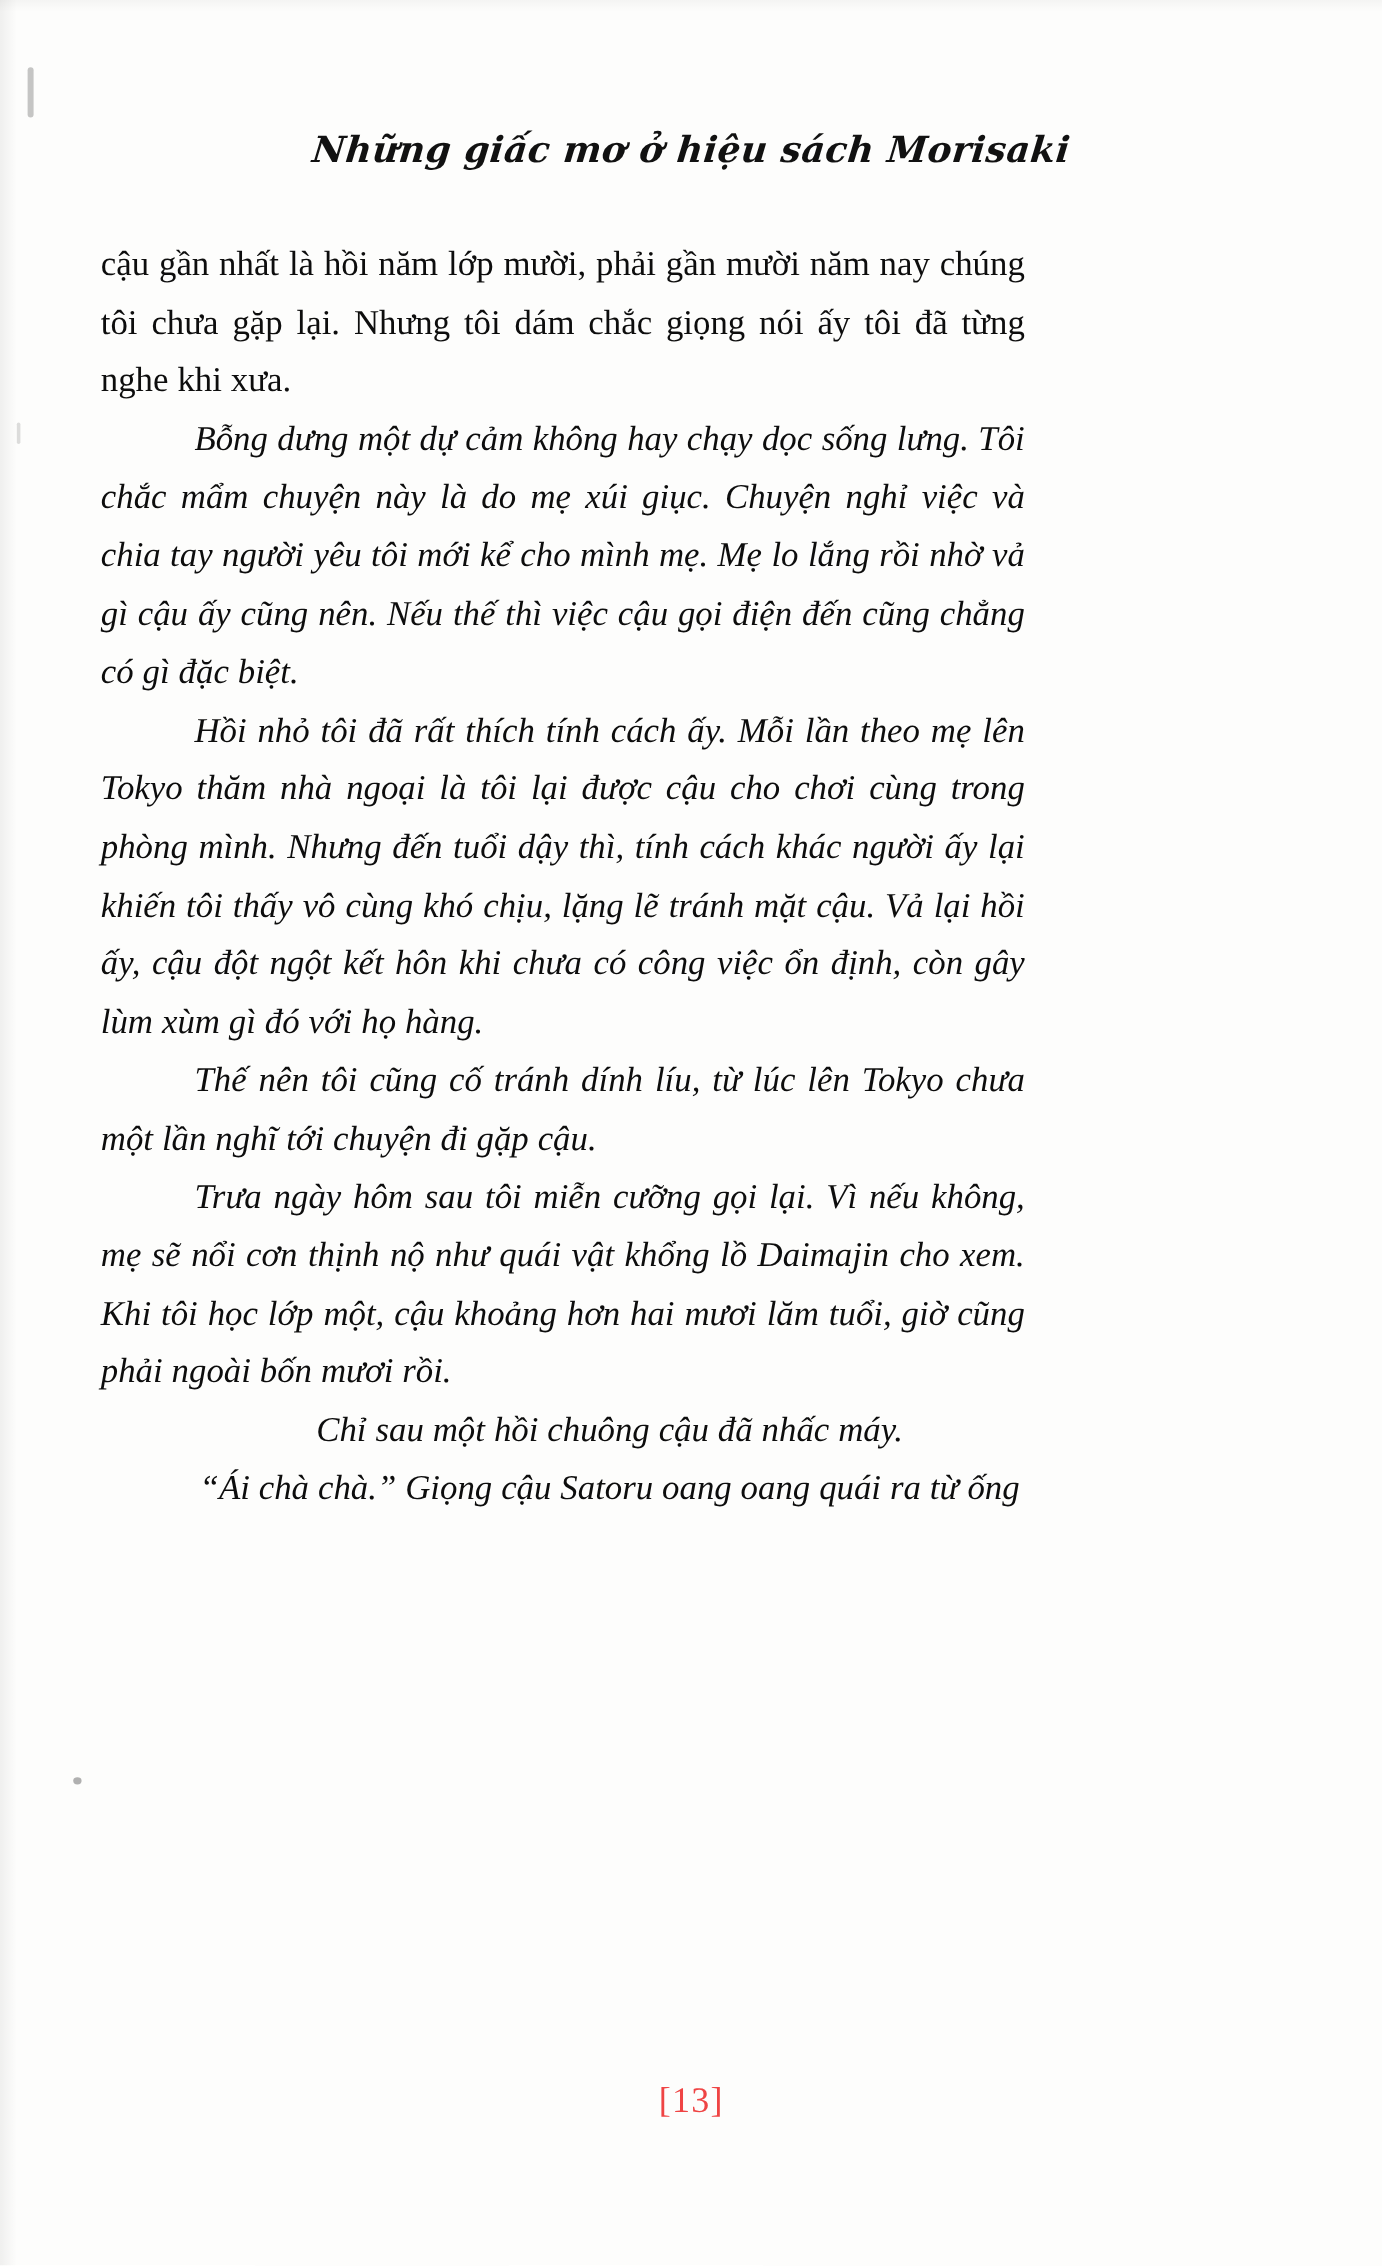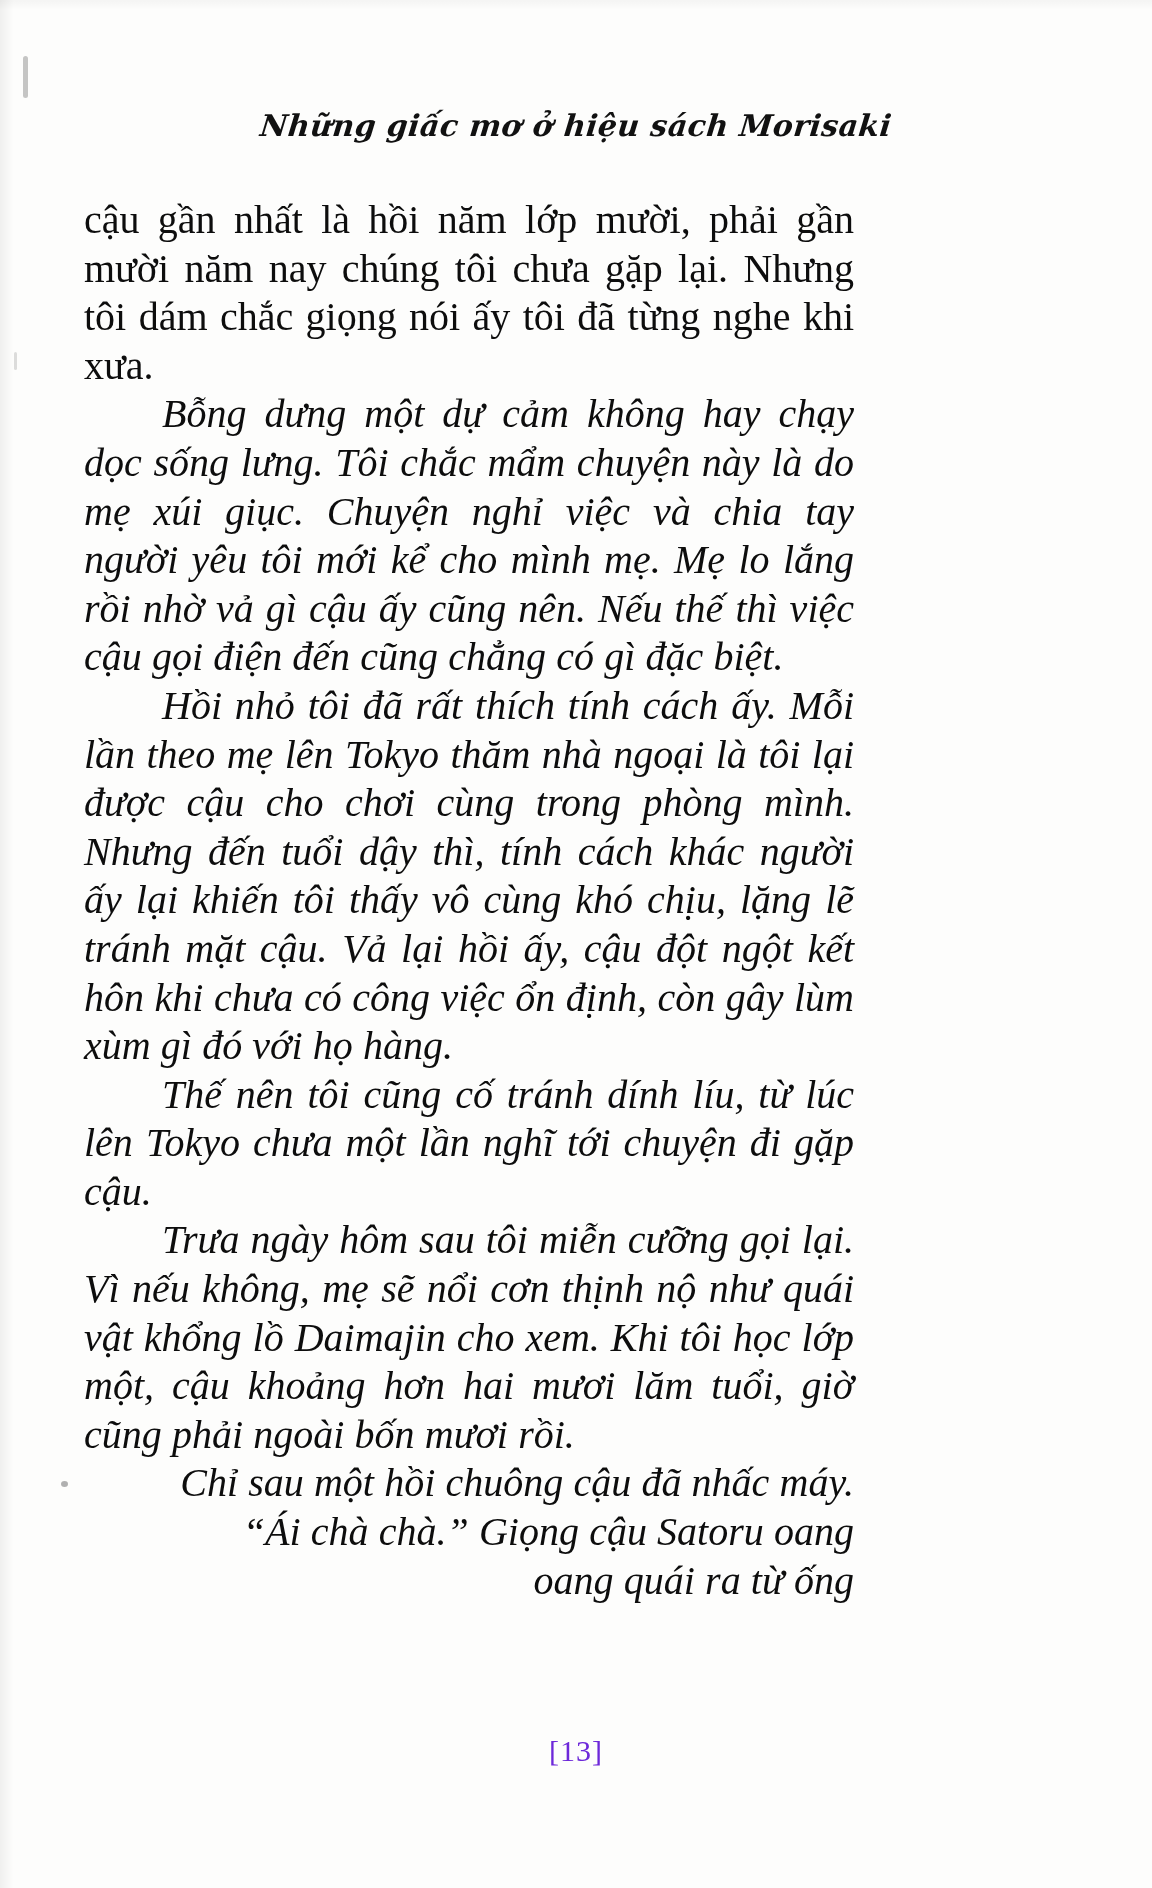--- a/index.html
+++ b/index.html
@@ -67,46 +67,46 @@
   
   .textblock {
     position: absolute;
     left: 84px;
     top: 196px;
     width: 770px;
   }
 
   p.para {
     margin: 0;
-    font-size: 40px;
+    font-size: 29px;
     line-height: 48.6px;
     text-align: justify;
     text-justify: inter-word;
     text-indent: 0;
     word-spacing: 0.2px;
     hyphens: none;
   }
   p.para.indent {
     text-indent: 78px;
     font-style: italic;
   }
   p.para.lastline-left {
-    text-align: right;
+    text-align: center;
   }
 
   
   .folio {
     position: absolute;
     left: 0;
     right: 0;
     bottom: 120px;
     text-align: center;
     font-size: 30px;
     letter-spacing: 1px;
-    color: #6d28d9;
+    color: #ef4444;
   }
 </style>
 </head>
 <body>
 
 <div class="page">
 
   <div class="scan-edge-top"></div>
   <div class="scan-edge-left"></div>
   <div class="scan-speck speck-a"></div>

